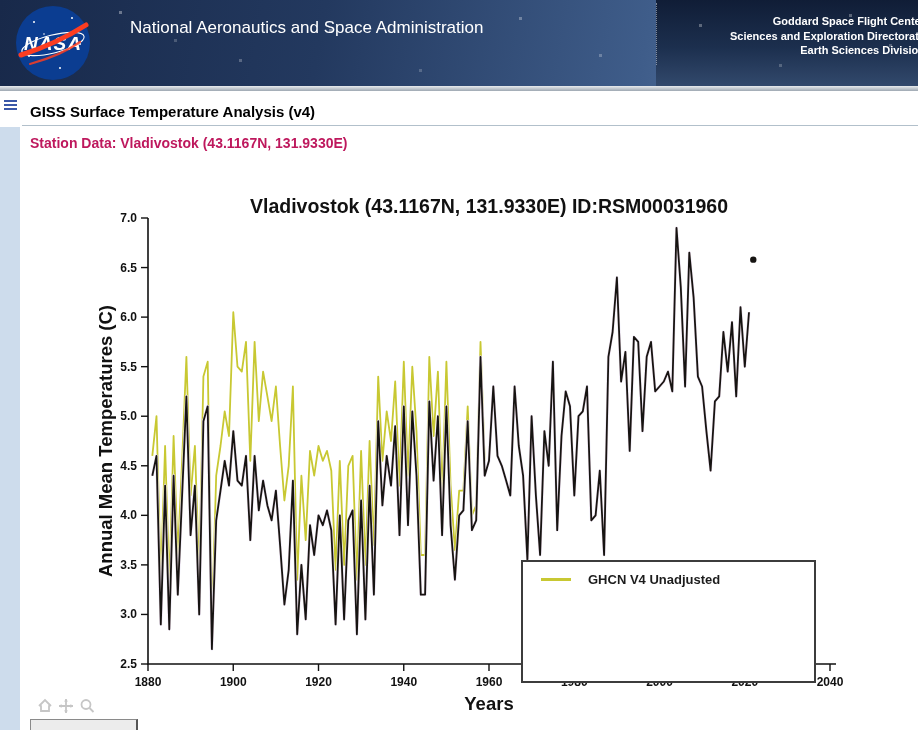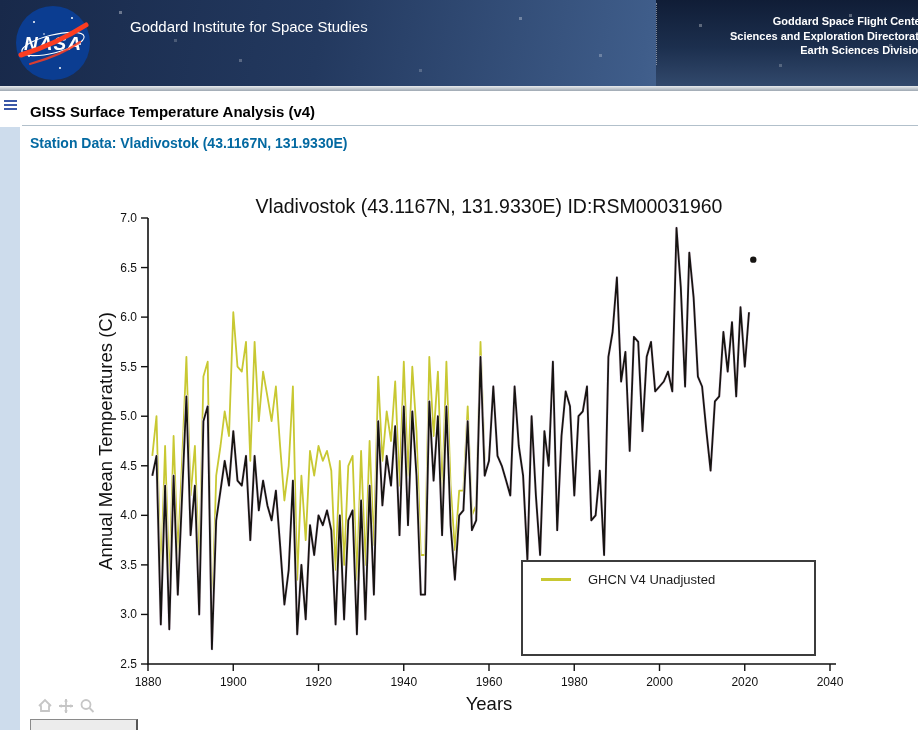--- a/index.html
+++ b/index.html
@@ -30,26 +30,26 @@
 
   
   #side-rail{position:absolute;left:0;top:127px;width:20px;height:603px;background:#cddcec;}
   #menu-box{position:absolute;left:0;top:91px;width:22px;height:36px;background:#fff;}
   #menu-icon{position:absolute;left:4px;top:100px;width:13px;height:11px;cursor:pointer;}
   #menu-icon div{height:2px;background:#3a57a8;margin-bottom:2px;}
 
   
   #page-title{position:absolute;left:30px;top:103px;font-size:15px;font-weight:bold;color:#000;}
   #title-rule{position:absolute;left:22px;top:125px;width:896px;height:0;border-top:1px solid #b2c0cb;}
-  #station-line{position:absolute;left:30px;top:135px;font-size:14px;font-weight:bold;color:#0369a1;}
+  #station-line{position:absolute;left:30px;top:135px;font-size:14px;font-weight:bold;color:#be185d;}
 
   
-  #chart-wrap{position:absolute;left:0;top:160px;width:918px;height:570px;}
+  #chart-wrap{position:absolute;left:0;top:160px;width:918px;height:570px;font-weight:bold;}
   #chart-svg{position:absolute;left:0;top:0;}
-  #legend{position:absolute;left:521px;top:400px;width:295px;height:96px;
+  #legend{position:absolute;left:521px;top:400px;width:295px;height:123px;
     border:2px solid #3c3c3c;background:#fff;box-sizing:border-box;padding:7px 0 0 18px;}
   .legend-row{display:flex;align-items:center;height:21px;}
   .legend-swatch{width:30px;height:3px;margin-right:17px;flex:0 0 auto;}
   .legend-label{font-size:13px;color:#1c1c1c;}
 
   
   #plot-toolbar{position:absolute;left:36px;top:697px;display:flex;gap:3px;}
   .tool-btn{width:18px;height:18px;cursor:pointer;}
   #partial-input{position:absolute;left:30px;top:719px;width:108px;height:20px;
     background:#ececec;border:1px solid #8a8a8a;border-right:2px solid #555;box-sizing:border-box;}
@@ -72,21 +72,21 @@
         <circle cx="15" cy="52" r="1" fill="#fff"></circle>
       <circle cx="46" cy="64" r="1" fill="#fff"></circle>
         <circle cx="30" cy="30" r="0.8" fill="#fff"></circle>
       <ellipse cx="39" cy="40" rx="32" ry="9" fill="none" stroke="#fff" stroke-width="1.1" transform="rotate(-14 39 40)"></ellipse>
       <text x="39" y="46" text-anchor="middle" fill="#fff" font-family="Liberation Sans, sans-serif" font-size="19" font-weight="bold" font-style="italic" letter-spacing="1">NASA</text>
       <path d="M7 51 C 26 45, 50 35, 72 21" fill="none" stroke="#fc3d21" stroke-width="5" stroke-linecap="round"></path>
       <path d="M16 60 C 34 55, 52 48, 66 38" fill="none" stroke="#fc3d21" stroke-width="2.2" stroke-linecap="round" opacity="0.85"></path>
     </svg>
 
     <div id="header-text">
-      <div id="header-institute">Goddard Institute for Space Studies</div>
+      <div id="header-agency">National Aeronautics and Space Administration</div>
     </div>
 
     <div id="header-right-text">
       <div>Goddard Space Flight Center</div>
       <div>Sciences and Exploration Directorate</div>
       <div>Earth Sciences Division</div>
     </div>
   </div>
   <div id="header-bevel"></div>
 

